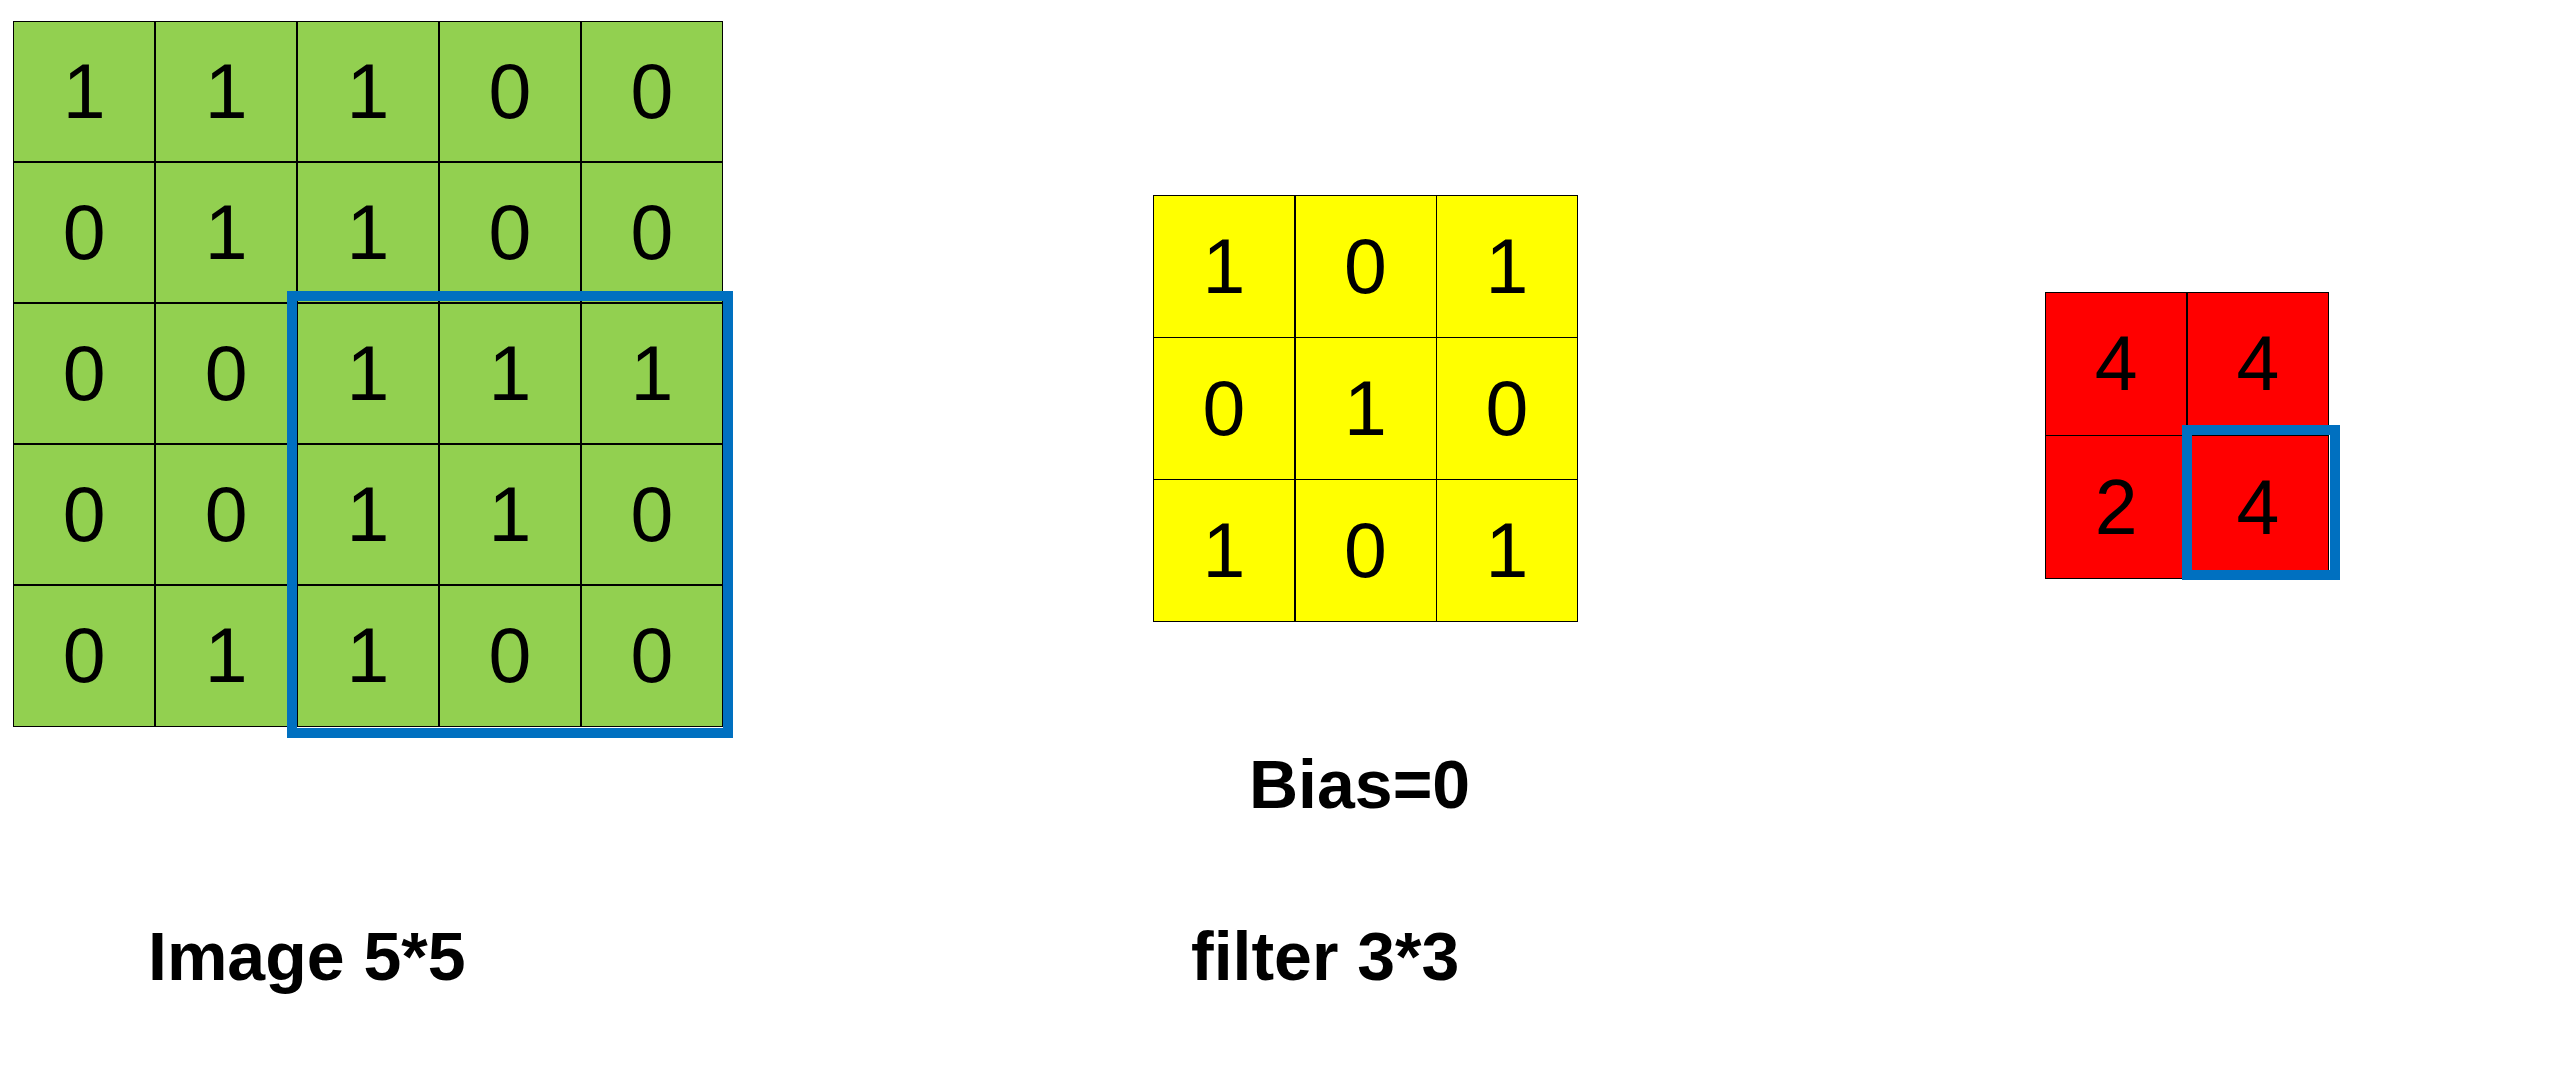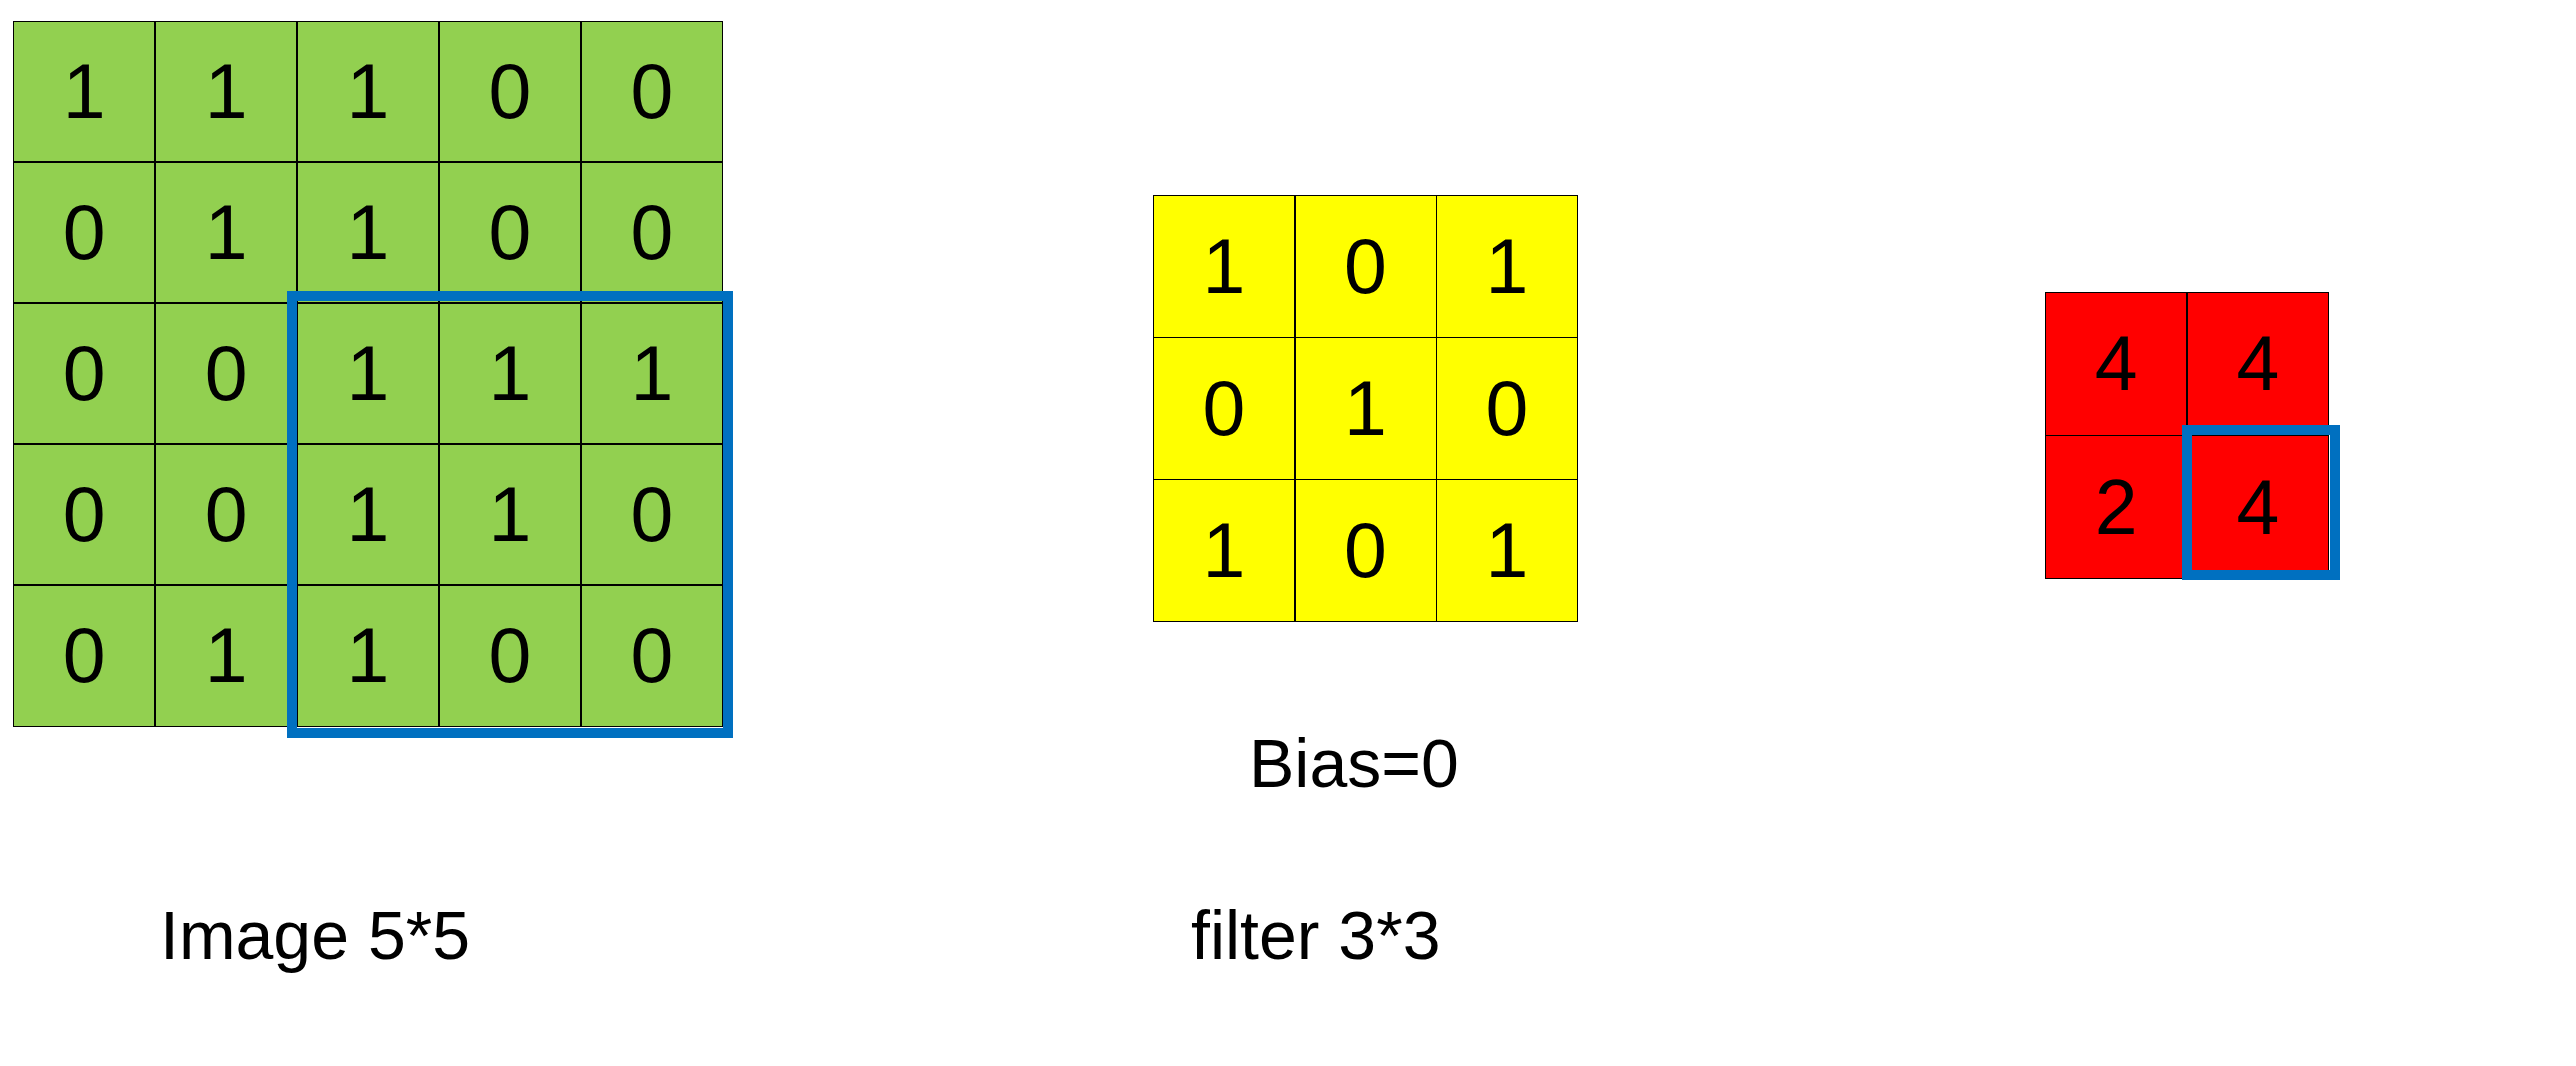--- a/index.html
+++ b/index.html
@@ -105,31 +105,32 @@
     top: 425px;
     width: 158px;
     height: 155px;
   }
 
   
   .label {
     position: absolute;
     color: #000000;
     font-size: 68px;
-    font-weight: 400;
+    font-weight: 700;
     line-height: 1;
     white-space: nowrap;
     user-select: none;
+    margin-top: 21px;
   }
   #bias-label {
     left: 1249px;
     top: 729px;
   }
   #caption-image {
-    left: 160px;
+    left: 148px;
     top: 901px;
   }
   #caption-filter {
     left: 1191px;
     top: 901px;
     text-align: right;
   }
   #caption-feature {
     left: 1901px;
     top: 901px;

